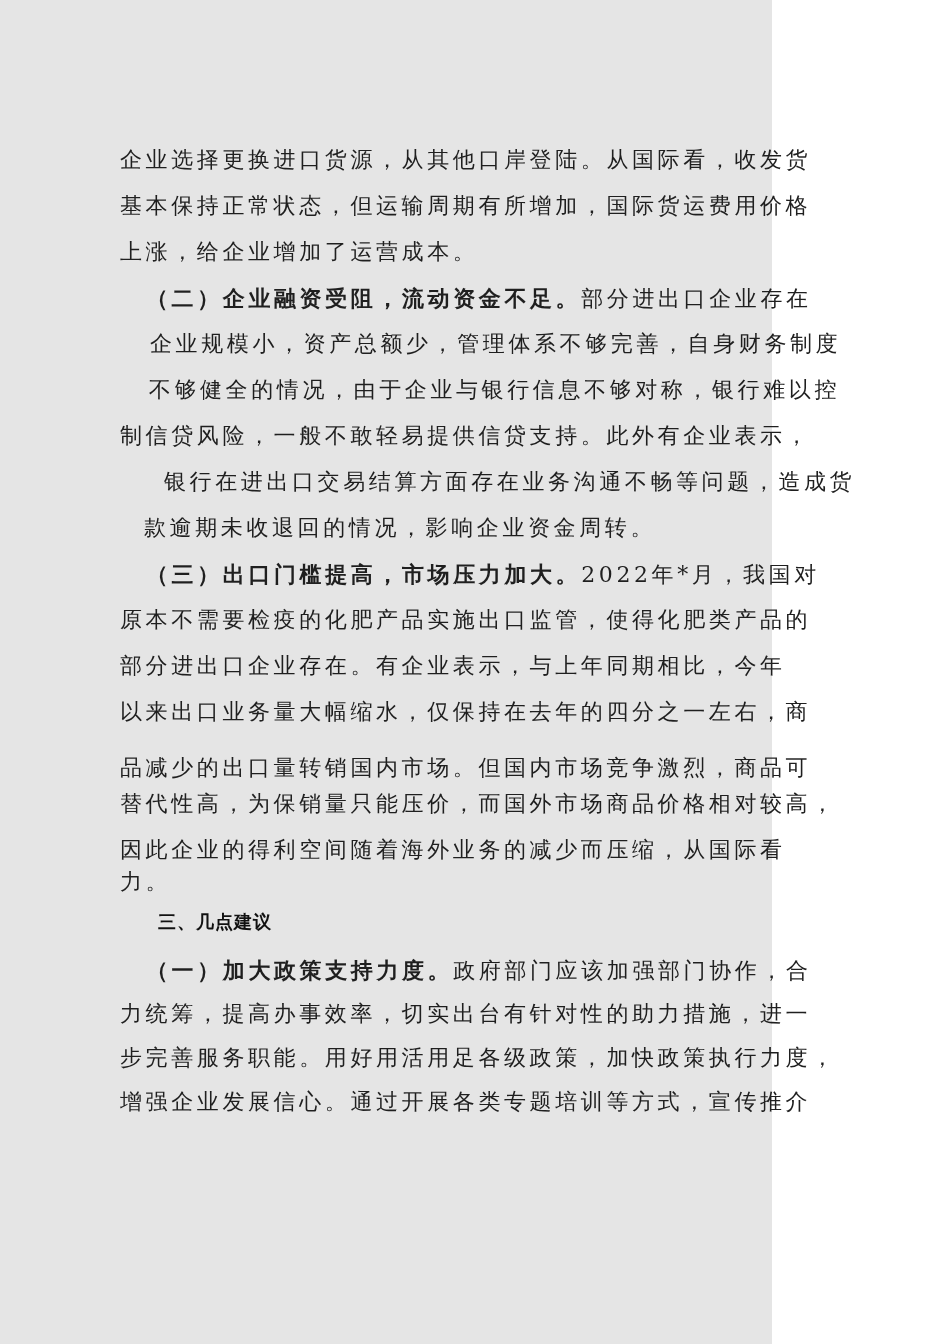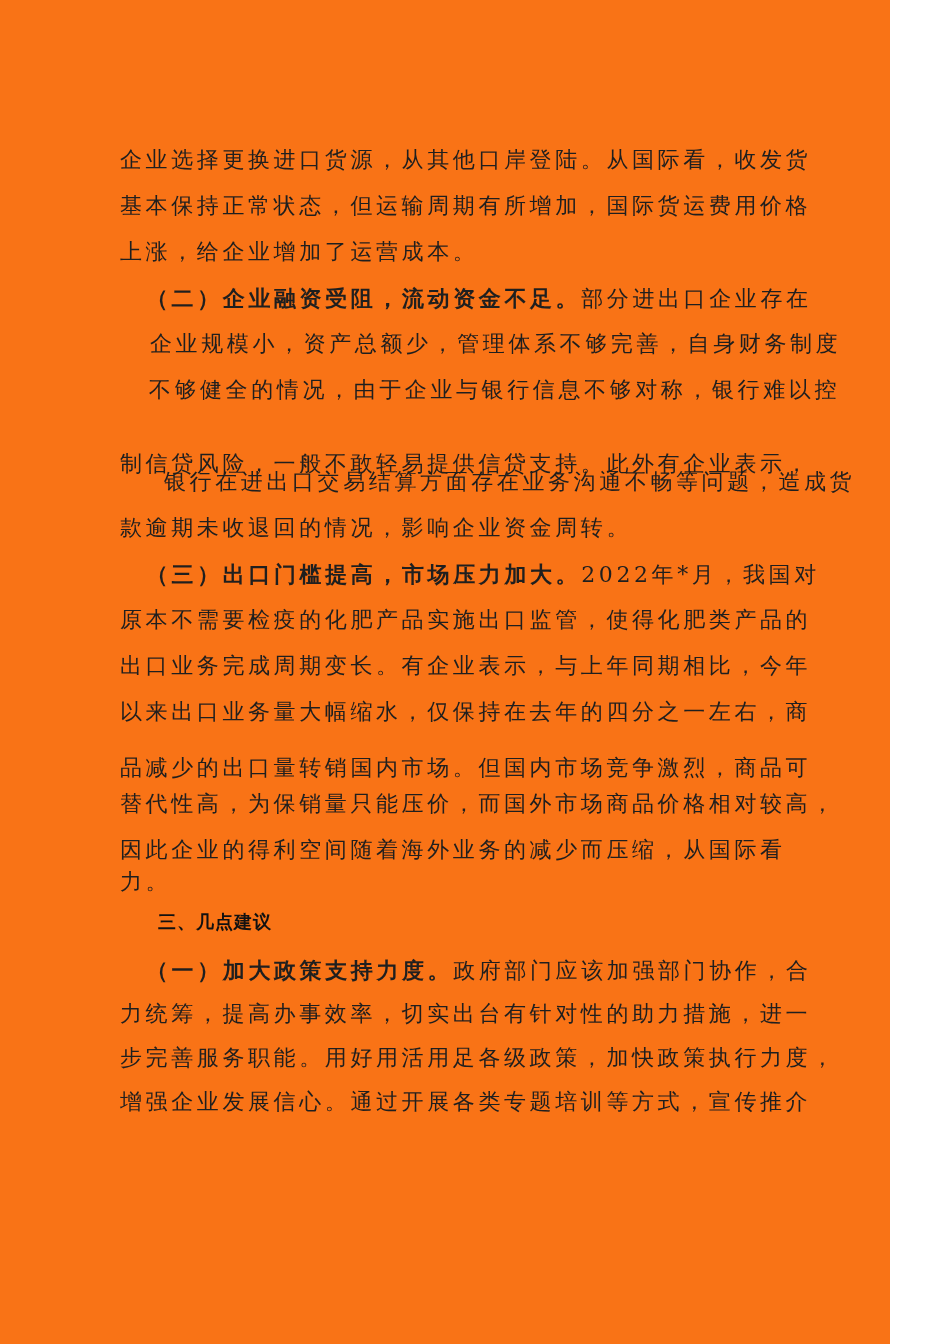--- a/index.html
+++ b/index.html
@@ -11,23 +11,23 @@
       width: 950px;
       height: 1344px;
       position: relative;
       overflow: hidden;
       font-family: "DejaVu Serif", "Liberation Serif", serif;
       color: #1a1a1a;
     }
     .page {
       position: absolute;
       left: 0; top: 0;
-      width: 890px;
+      width: 772px;
       height: 1344px;
-      background: #f97316;
+      background: #e5e5e5;
     }
     .line {
       position: absolute;
       left: 120px;
       width: 720px;
       height: 40px;
       font-size: 22px;
       line-height: 40px;
       letter-spacing: 3.6px;
       white-space: nowrap;
@@ -56,29 +56,29 @@
 
   <div class="line" style="top:140px;">企业选择更换进口货源，从其他口岸登陆。从国际看，收发货</div>
   <div class="line" style="top:186px;">基本保持正常状态，但运输周期有所增加，国际货运费用价格</div>
   <div class="line" style="top:232px;">上涨，给企业增加了运营成本。</div>
 
   <div class="line indent" style="top:278px;">
     <span class="lead">（二）企业融资受阻，流动资金不足。</span><span>部分进出口企业存在</span>
   </div>
   <div class="line" style="top:324px;margin-left:30px;">企业规模小，资产总额少，管理体系不够完善，自身财务制度</div>
   <div class="line" style="top:370px;text-align:right;">不够健全的情况，由于企业与银行信息不够对称，银行难以控</div>
-  <div class="line" style="top:416px;margin-top:28px;">制信贷风险，一般不敢轻易提供信贷支持。此外有企业表示，</div>
+  <div class="line" style="top:416px;">制信贷风险，一般不敢轻易提供信贷支持。此外有企业表示，</div>
   <div class="line" style="top:462px;margin-left:44px;">银行在进出口交易结算方面存在业务沟通不畅等问题，造成货</div>
-  <div class="line" style="top:508px;">款逾期未收退回的情况，影响企业资金周转。</div>
+  <div class="line" style="top:508px;margin-left:24px;">款逾期未收退回的情况，影响企业资金周转。</div>
 
   <div class="line indent" style="top:554px;">
     <span class="lead">（三）出口门槛提高，市场压力加大。</span><span>2022年*月，我国对</span>
   </div>
   <div class="line" style="top:600px;">原本不需要检疫的化肥产品实施出口监管，使得化肥类产品的</div>
-  <div class="line" style="top:646px;">出口业务完成周期变长。有企业表示，与上年同期相比，今年</div>
+  <div class="line" style="top:646px;">部分进出口企业存在。有企业表示，与上年同期相比，今年</div>
   <div class="line" style="top:692px;">以来出口业务量大幅缩水，仅保持在去年的四分之一左右，商</div>
   <div class="line" style="top:738px;margin-top:10px;">品减少的出口量转销国内市场。但国内市场竞争激烈，商品可</div>
   <div class="line" style="top:784px;">替代性高，为保销量只能压价，而国外市场商品价格相对较高，</div>
   <div class="line" style="top:830px;">因此企业的得利空间随着海外业务的减少而压缩，从国际看</div>
   <div class="line" style="top:862px;">力。</div>
 
   <div class="section-heading" style="top:902px;">三、几点建议</div>
 
   <div class="line indent" style="top:950px;">
     <span class="lead">（一）加大政策支持力度。</span><span>政府部门应该加强部门协作，合</span>

